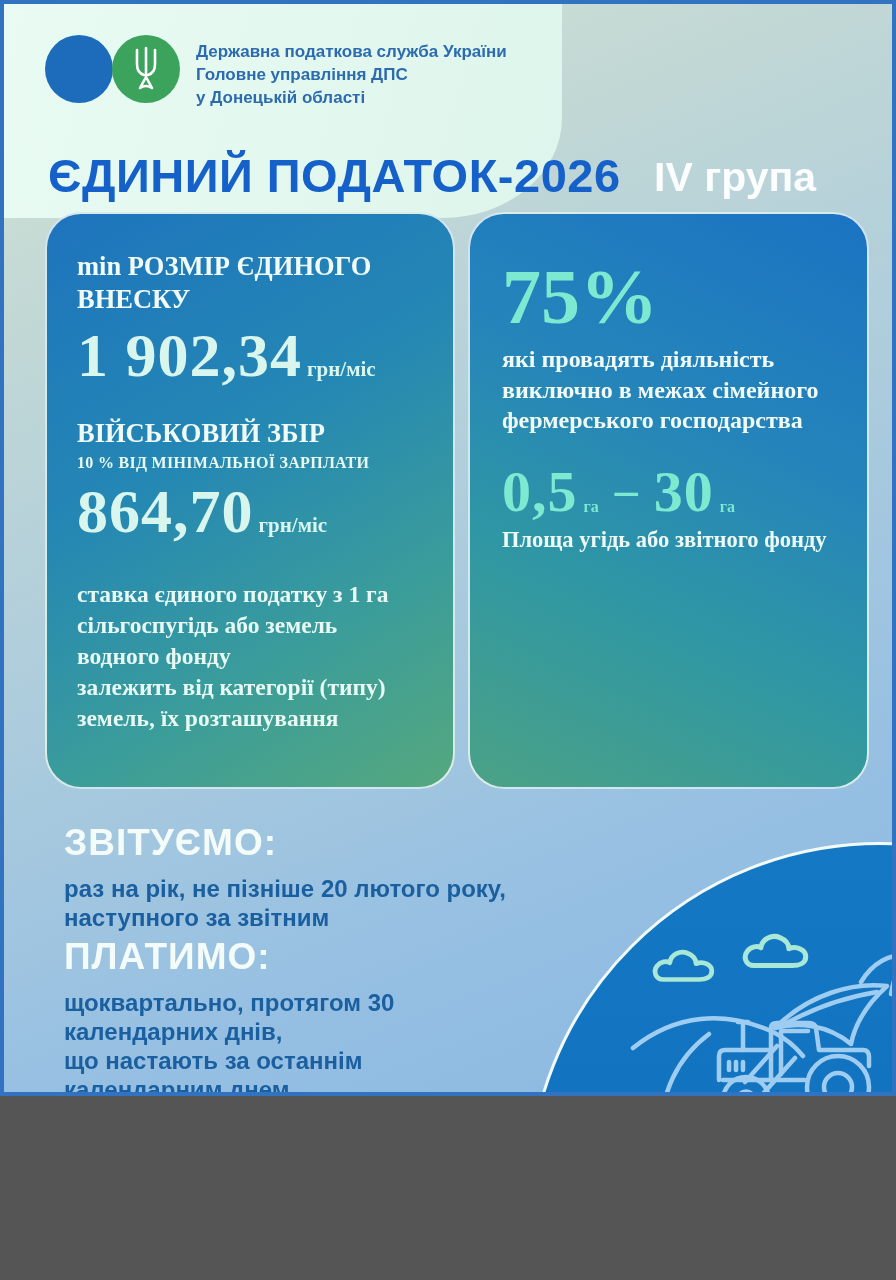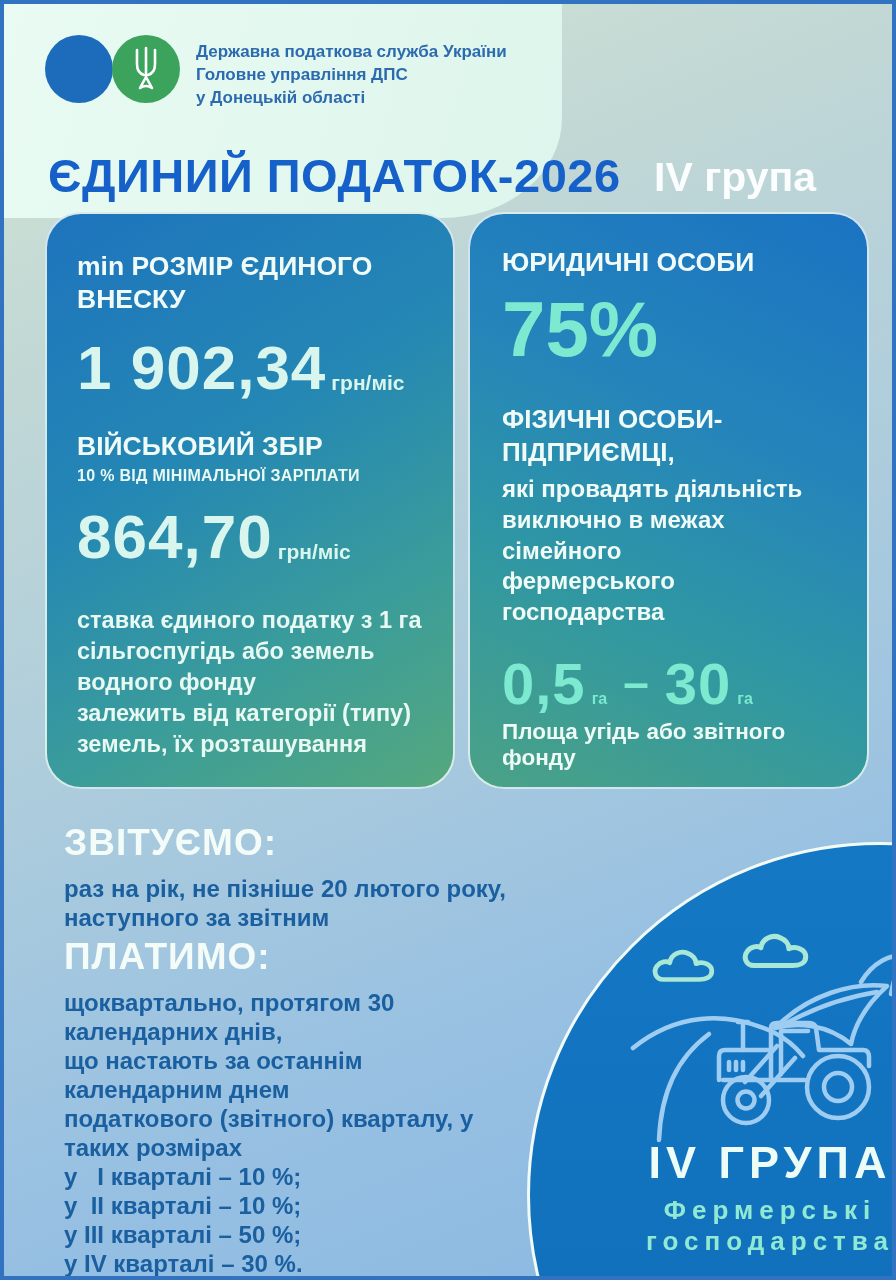--- a/index.html
+++ b/index.html
@@ -1,49 +1,49 @@
 <!DOCTYPE html>
 <html><head>
 <meta charset="utf-8">
 <style>
   html,body{margin:0;padding:0;background:#555;}
   .poster{
-    position:relative;width:896px;height:1280px;overflow:hidden;
+    position:relative;width:896px;height:1096px;overflow:hidden;
     box-sizing:border-box;border:4px solid #3172c1;
     background:linear-gradient(158deg,#d2e5d2 0%,#c2d8d5 22%,#aecddc 48%,#97c0e2 75%,#8ab8e2 100%);
     font-family:"Liberation Sans",sans-serif;
   }
   .abs{position:absolute;}
   
   .mint-blob{
     left:0;top:0;width:558px;height:214px;
     background:linear-gradient(105deg,#e9fbf3 0%,#ddf5ec 100%);
     border-bottom-right-radius:120px 100px;
   }
   
   .logo-circle{width:68px;height:68px;border-radius:50%;}
   .logo-blue{left:41px;top:31px;background:#1c6cbb;}
   .logo-green{left:108px;top:31px;background:#3ba35c;display:flex;align-items:center;justify-content:center;}
   .org-text{left:192px;top:36px;font-size:17px;line-height:23px;font-weight:700;color:#2c6bae;white-space:pre-line;}
   
   .page-title{left:44px;top:144px;font-size:47px;font-weight:800;color:#1561c9;letter-spacing:0.5px;white-space:nowrap;}
   .group-label{left:650px;top:150px;font-size:41px;font-weight:800;color:#fbfdfe;white-space:nowrap;}
   
-  .card{box-sizing:border-box;border-radius:36px;border:2px solid rgba(255,255,255,0.8);color:#eefaf5;}
+  .card{box-sizing:border-box;border-radius:36px;border:2px solid rgba(255,255,255,0.8);color:#eefaf5;font-family:Liberation Serif, serif;}
   .card-left{
     left:41px;top:208px;width:410px;height:577px;padding:36px 28px 0 30px;
     background:linear-gradient(150deg,#1e74bd 0%,#2487b4 40%,#3b9d9a 72%,#55a87e 100%);
   }
   .card-right{
     left:464px;top:208px;width:401px;height:577px;padding:32px 26px 0 32px;
     background:linear-gradient(205deg,#1b73c2 0%,#2585ba 38%,#2f97a4 66%,#4ba285 100%);
   }
   .card-label{font-size:26.5px;line-height:1.26;font-weight:700;color:#f0fbf7;white-space:pre-line;}
   .card-sublabel{font-size:16px;line-height:1.25;font-weight:600;letter-spacing:0.3px;color:#e8f9f3;margin-top:3px;}
-  .num-row{display:flex;align-items:flex-end;margin-top:22px;}
+  .num-row{display:flex;align-items:flex-end;margin-top:9px;}
   .num-big{font-size:62px;line-height:0.95;font-weight:800;color:#d9f6ee;letter-spacing:1px;}
   .num-unit{font-size:21px;font-weight:800;color:#d9f6ee;margin-left:5px;padding-bottom:3px;}
   .card-note{margin-top:38px;font-size:23.5px;line-height:1.32;font-weight:600;color:#e8f9f3;white-space:pre-line;}
   .pct-big{font-size:78px;line-height:1.05;font-weight:800;color:#7ce9d0;margin-top:10px;}
   .card-caption{font-size:24px;line-height:1.28;font-weight:600;color:#f0fbf7;white-space:pre-line;margin-top:6px;}
   .fop-label{margin-top:32px;font-size:26px;line-height:1.25;font-weight:800;color:#f0fbf7;white-space:pre-line;}
   .area-row{display:flex;align-items:flex-end;margin-top:28px;}
   .area-num{font-size:58px;line-height:0.95;font-weight:800;color:#7ce9d0;letter-spacing:1px;}
   .area-unit{font-size:16px;font-weight:800;color:#7ce9d0;margin-left:6px;padding-bottom:3px;margin-top:6px;}
   .area-dash{font-size:46px;line-height:1;font-weight:800;color:#7ce9d0;margin:0 16px;transform:translateY(-6px);}
@@ -101,24 +101,21 @@
       <span class="num-unit">грн/міс</span>
     </div>
     <div class="card-note">ставка єдиного податку з 1 га
 сільгоспугідь або земель
 водного фонду
 залежить від категорії (типу)
 земель,  їх розташування</div>
   </div>
 
   <div class="abs card card-right">
-    <div class="card-label">ЮРИДИЧНІ ОСОБИ</div>
     <div class="pct-big">75%</div>
-    <div class="fop-label">ФІЗИЧНІ ОСОБИ-
-ПІДПРИЄМЦІ,</div>
     <div class="card-caption" style="margin-top:6px;">які провадять діяльність
 виключно в межах сімейного
 фермерського господарства</div>
     <div class="area-row">
       <span class="area-num">0,5</span>
       <span class="area-unit">га</span>
       <span class="area-dash">–</span>
       <span class="area-num">30</span>
       <span class="area-unit">га</span>
     </div>

